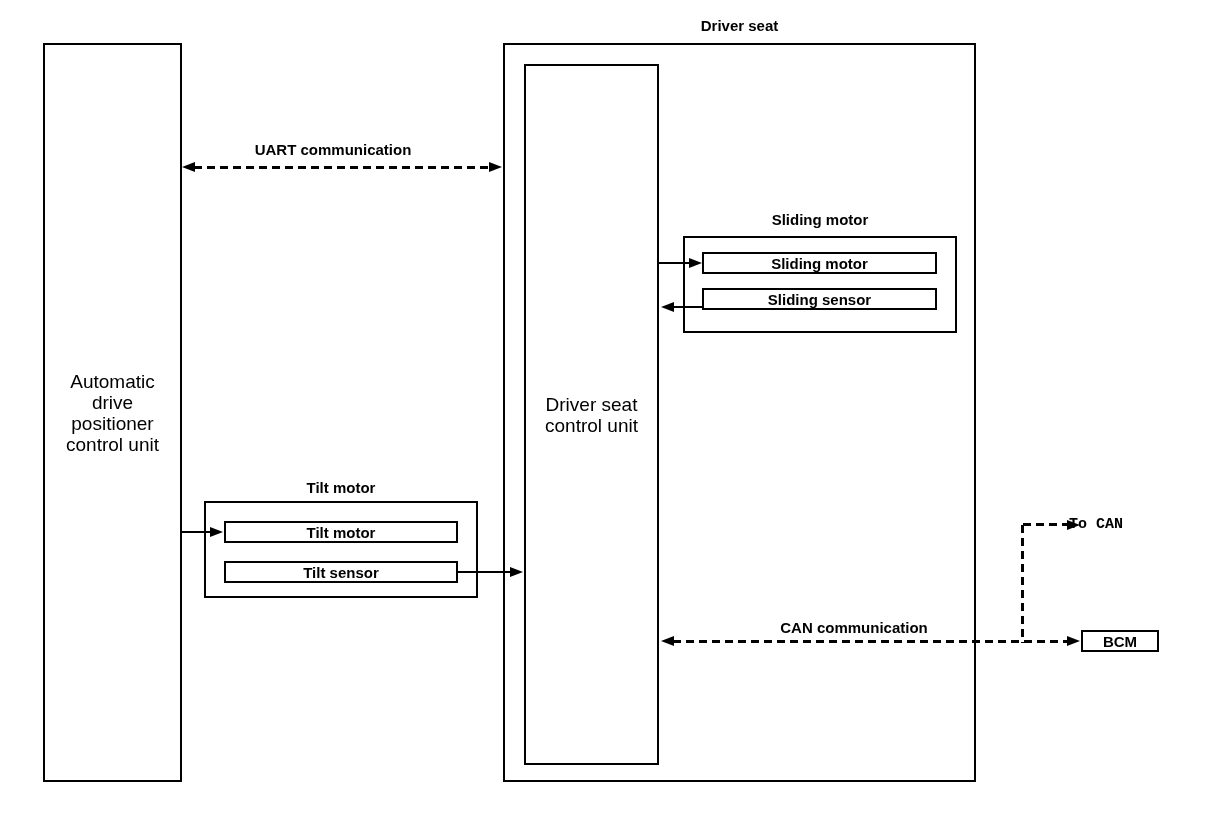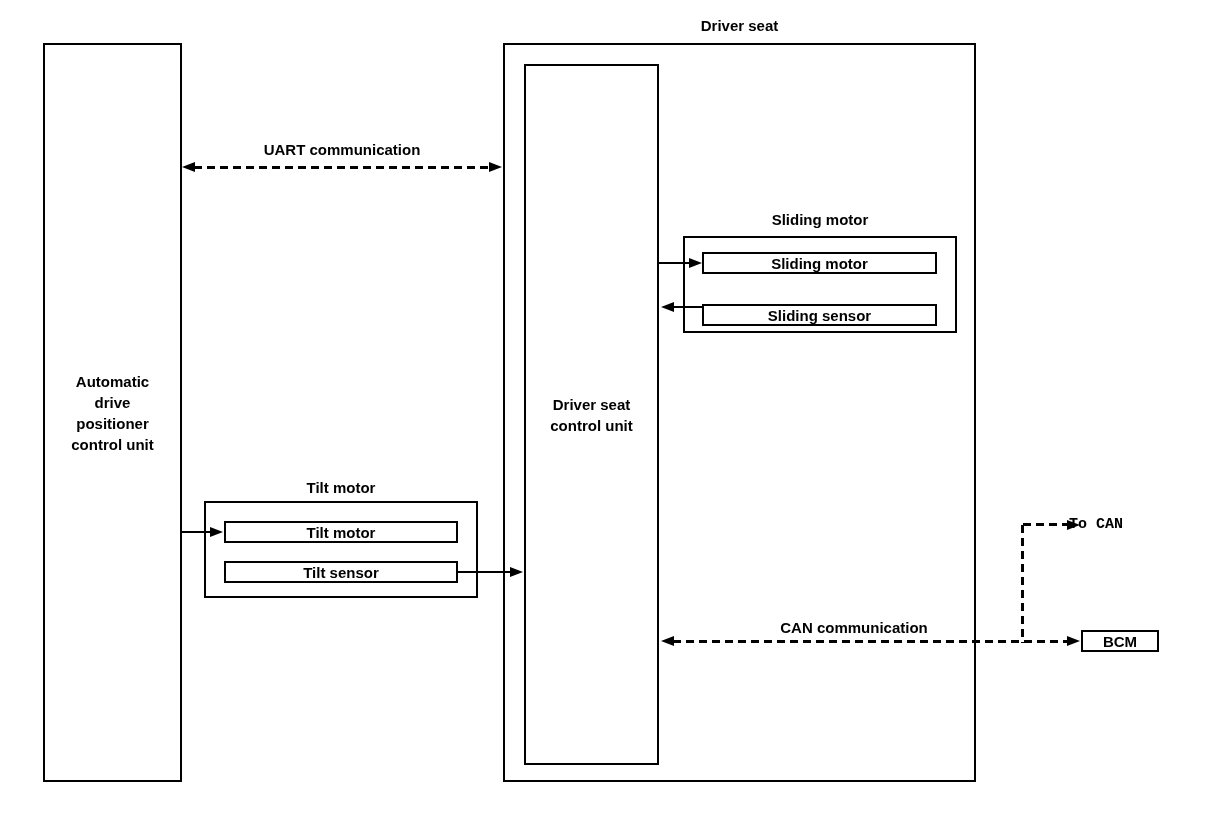--- a/index.html
+++ b/index.html
@@ -31,21 +31,21 @@
     white-space: nowrap;
   }
   .center-text { text-align: center; }
   .vcenter {
     display: flex;
     flex-direction: column;
     align-items: center;
     justify-content: center;
     text-align: center;
   }
-  .vcenter div { font-weight: bold; font-size: 15px; line-height: 21px; }
+  .vcenter div { font-weight: normal; font-size: 19px; line-height: 21px; }
   .small-box-label {
     display: flex;
     align-items: center;
     justify-content: center;
     font-weight: bold;
     font-size: 15px;
   }
   .line-h {
     position: absolute;
     height: 2px;
@@ -84,31 +84,31 @@
   </div>
 
   <div class="label center-text" style="left:503px; top:17px; width:473px;">Driver seat</div>
   <div class="box" style="left:503px; top:43px; width:473px; height:739px;"></div>
 
   <div class="box vcenter" style="left:524px; top:64px; width:135px; height:701px;">
     <div>Driver seat</div>
     <div>control unit</div>
   </div>
 
-  <div class="label center-text" style="left:182px; top:141px; width:320px;">UART communication</div>
+  <div class="label center-text" style="left:173px; top:141px; width:320px;">UART communication</div>
   <div class="dash-h" style="left:194px; top:166px; width:296px;"></div>
   <div class="arr arr-left" style="left:182px; top:162px;"></div>
   <div class="arr arr-right" style="left:489px; top:162px;"></div>
 
   <div class="label center-text" style="left:683px; top:211px; width:274px;">Sliding motor</div>
   <div class="box" style="left:683px; top:236px; width:274px; height:97px;"></div>
   <div class="box small-box-label" style="left:702px; top:252px; width:235px; height:22px;">
     <span>Sliding motor</span>
   </div>
-  <div class="box small-box-label" style="left:702px; top:304px; width:235px; height:22px;">
+  <div class="box small-box-label" style="left:702px; top:288px; width:235px; height:22px;">
     <span>Sliding sensor</span>
   </div>
 
   <div class="line-h" style="left:658px; top:262px; width:33px;"></div>
   <div class="arr arr-right" style="left:689px; top:258px;"></div>
   <div class="line-h" style="left:672px; top:306px; width:32px;"></div>
   <div class="arr arr-left" style="left:661px; top:302px;"></div>
 
   <div class="label center-text" style="left:204px; top:479px; width:274px;">Tilt motor</div>
   <div class="box" style="left:204px; top:501px; width:274px; height:97px;"></div>

